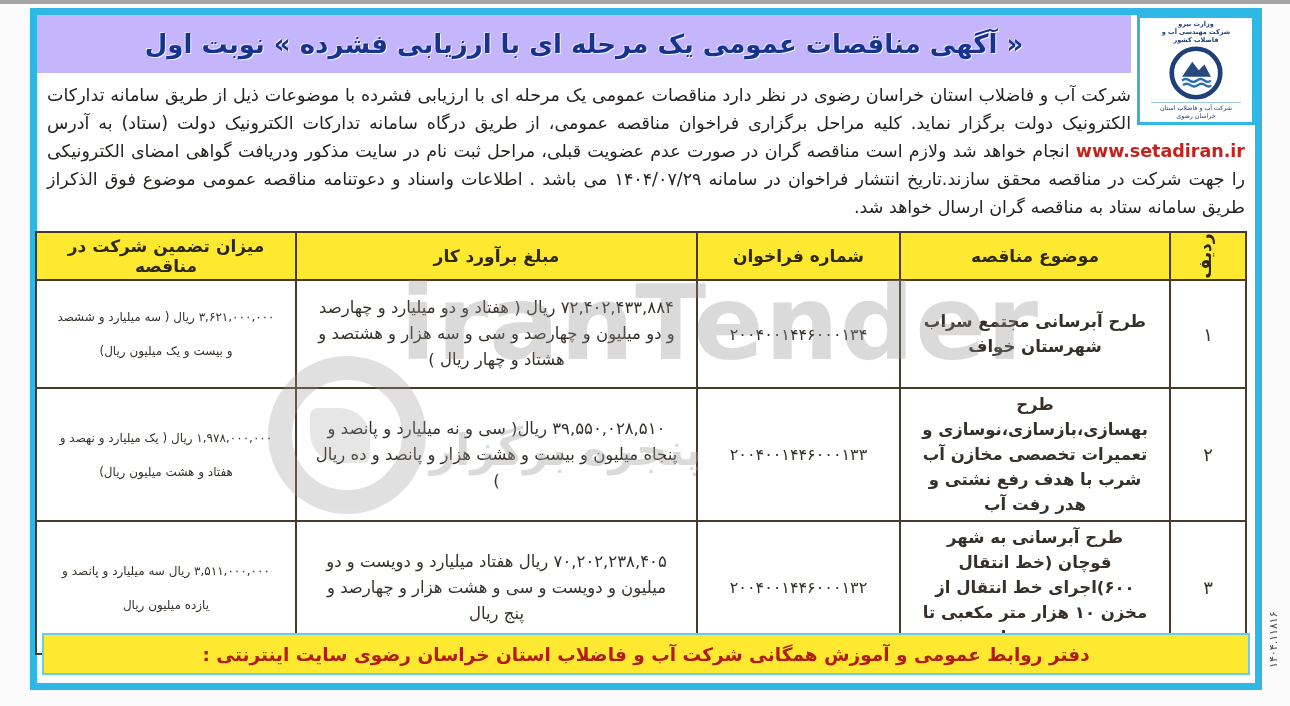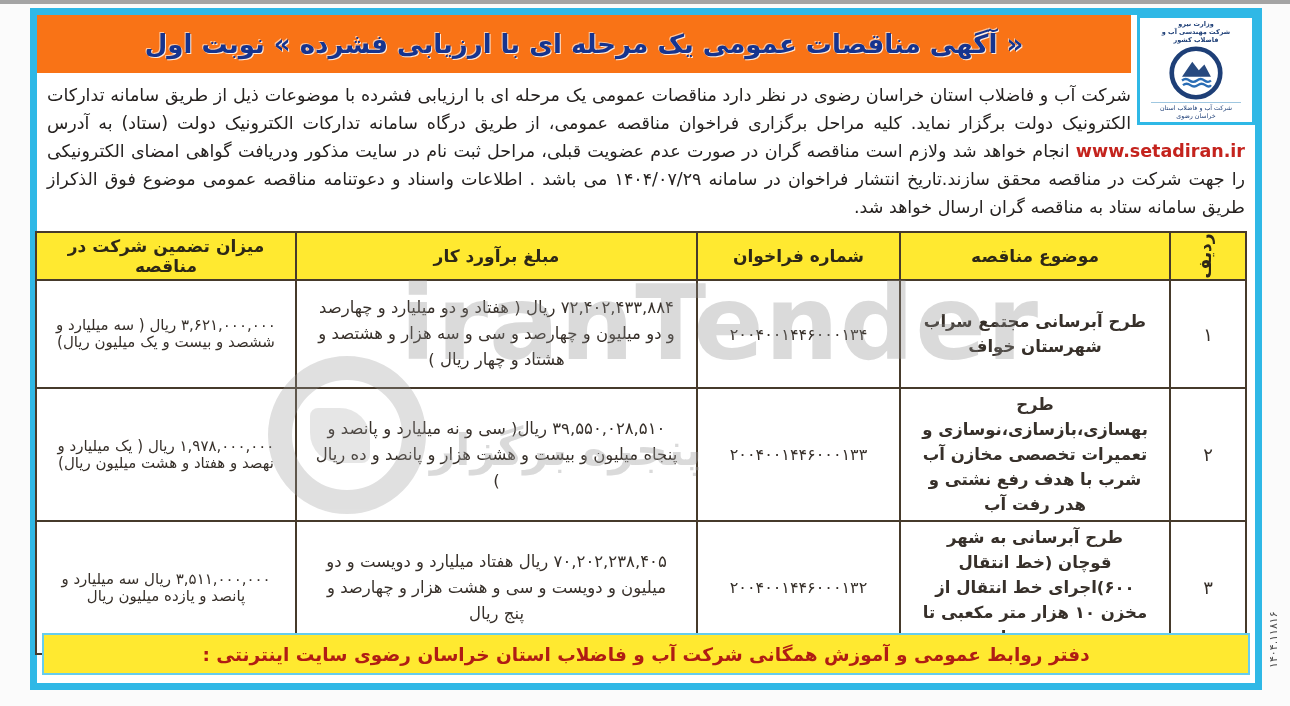--- a/index.html
+++ b/index.html
@@ -12,39 +12,39 @@
          background:#ffffff; border:7px solid #2fb8e6; direction:rtl; }
 
   
   .logo-box { float:right; width:118px; height:110px; background:#fff;
               border:3px solid #2fb8e6; margin:0 0 4px 6px; padding:2px 11px;
               text-align:center; color:#1e3f77; position:relative; z-index:3; }
   .logo-box .t { font-size:6.5px; line-height:8px; font-weight:bold; }
   .logo-box svg { width:56px; height:56px; margin:1px auto; display:block; }
   .logo-box .b { font-size:6.3px; line-height:8px; border-top:1px solid #9fc7e0; padding-top:1px; }
 
-  .title-band { overflow:hidden;  height:58px; background:#f97316;
+  .title-band { overflow:hidden;  height:58px; background:#c4b5fd;
                 display:flex; align-items:center; justify-content:center; }
   .title-band .txt { color:#16348f; font-weight:bold; font-size:26px;
                      text-shadow:1px 1px 0 rgba(255,255,255,.85), -1px -1px 0 rgba(255,255,255,.6); }
 
   .intro { margin:8px 10px 0 10px; font-size:17.5px; line-height:28px; color:#262220;
            text-align:justify; }
   .intro .url { color:#c4231d; font-weight:bold; }
 
   table.tenders { width:1212px; margin:10px 8px 0 8px; border-collapse:collapse;
                   table-layout:fixed; position:relative; z-index:2; }
   table.tenders th, table.tenders td { border:2px solid #463a2b; text-align:center;
                   vertical-align:middle; color:#37302a; padding:3px 18px; }
   table.tenders th { background:#ffe930; font-size:17px; font-weight:bold; height:40px; color:#2e2817; }
   td.c-row   { font-size:18px; }
   td.c-subj  { font-size:16.5px; line-height:25px; font-weight:bold; color:#3b332b; }
   td.c-call  { font-size:16px; letter-spacing:1px; }
   td.c-est   { font-size:16.5px; line-height:26px; }
-  td.c-guar  { font-size:15px; line-height:17px; }
+  td.c-guar  { font-size:12px; line-height:34px; }
   tr.r1 td { height:108px; } tr.r2 td { height:110px; } tr.r3 td { height:124px; }
   th.h-row { width:76px; } th.h-subj { width:270px; } th.h-call { width:203px; }
   th.h-est { width:401px; } th.h-guar { width:auto; }
   .rot { display:inline-block; transform:rotate(-90deg); }
 
   .footer-band { position:absolute; left:5px; right:5px; bottom:8px; height:42px;
                  background:#ffe930; border:2px solid #66cdee; display:flex;
                  align-items:center; justify-content:center; gap:8px; z-index:2; }
   .footer-band .txt { color:#b01d14; font-weight:bold; font-size:18.5px; }
   .footer-band .url { color:#b01d14; font-weight:bold; font-size:19px; }

